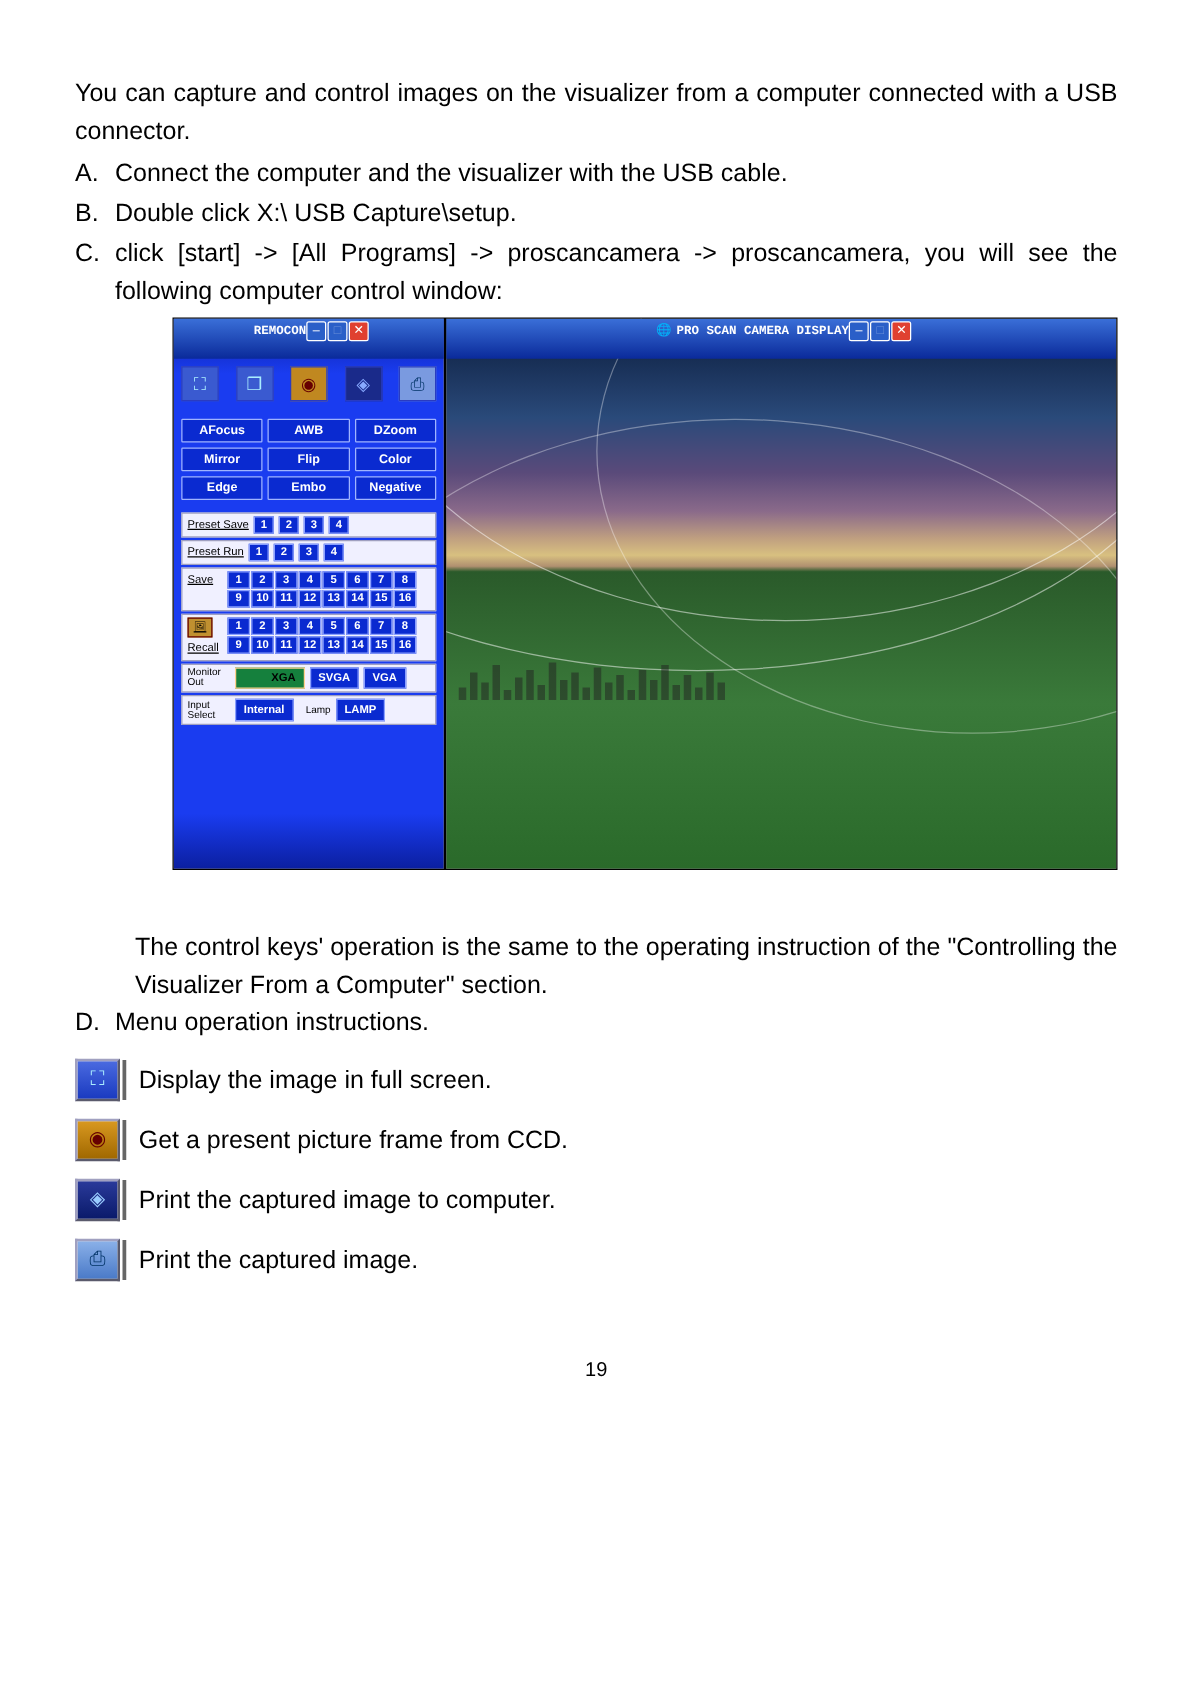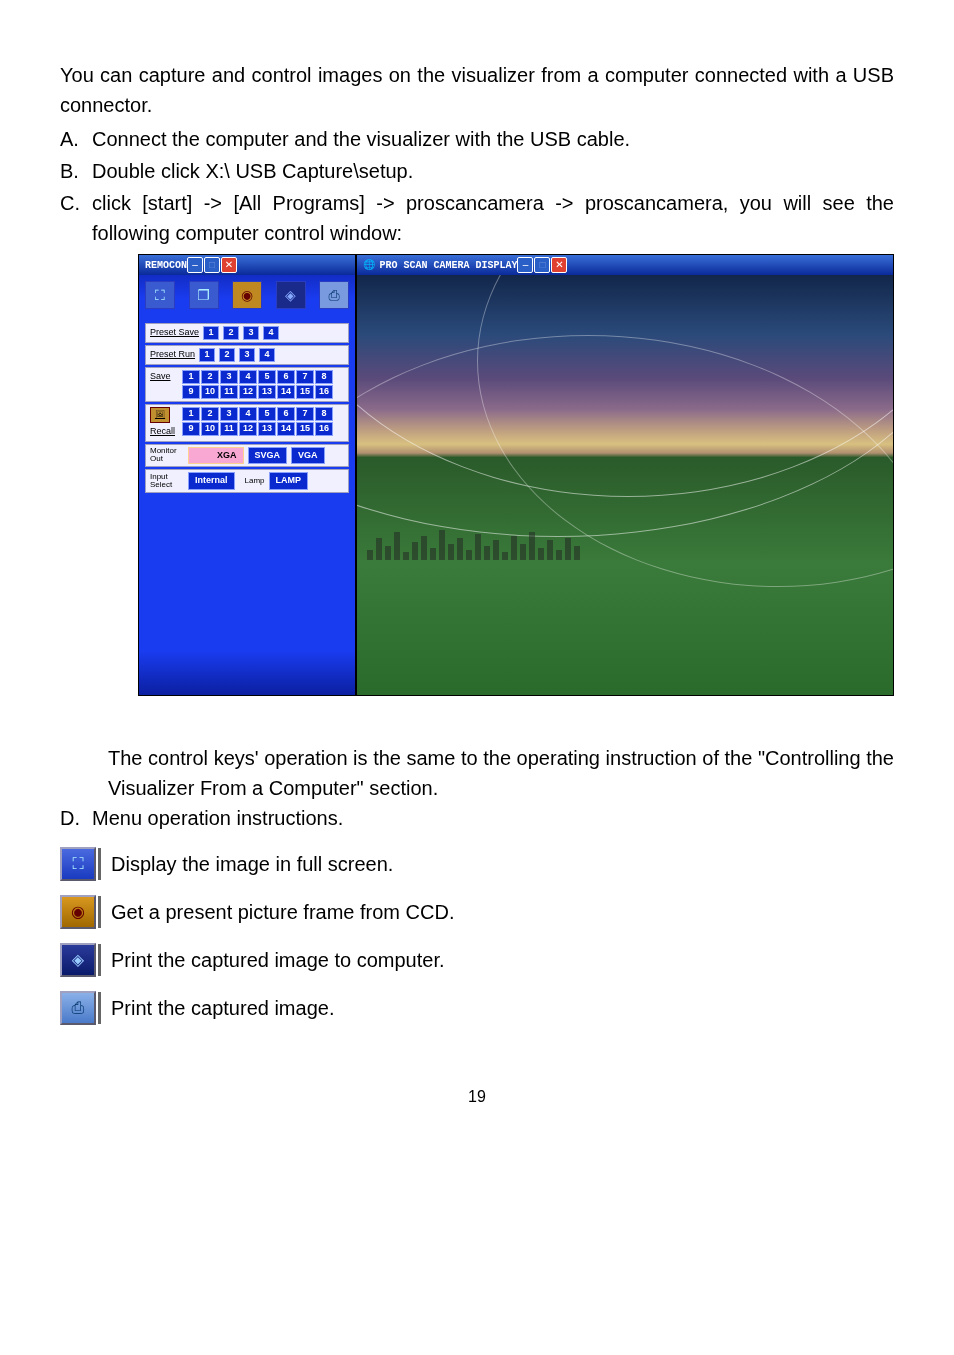--- a/index.html
+++ b/index.html
@@ -18,24 +18,24 @@
   .indent { margin-left: 48px; text-align: justify; margin-top: 47px; }
   .screenshot { margin: 6px 0 6px 78px; display: flex; gap: 0; }
   
   .remocon {
     width: 216px;
     background: linear-gradient(#0b1fa0, #1a3cf0 10%, #1a3cf0 90%, #0b1fa0);
     border: 1px solid #000;
     font-family: Arial, sans-serif;
   }
   .titlebar {
-    display: flex; align-items: center; justify-content: flex-start;
+    display: flex; align-items: center; justify-content: center;
     background: linear-gradient(#3a6fd8, #0a2a9a);
     height: 20px;
-    padding: 0 2px 0 6px;
+    padding: 0 2px 12px 6px;
   }
   .titlebar .title { color: #fff; font-size: 10px; font-weight: bold; font-family: 'Courier New', monospace; }
   .winbtns { display: flex; gap: 1px; }
   .winbtn {
     width: 14px; height: 14px; border: 1px solid #fff; border-radius: 2px;
     display: flex; align-items: center; justify-content: center;
     font-size: 10px; line-height: 1; color: #fff;
   }
   .winbtn.min { background: #2a5fc8; }
   .winbtn.max { background: #2a5fc8; color: #6a8fd8; }
@@ -70,21 +70,21 @@
     background: #0a2ad0; color: #fff; border: 1px solid #8aa0ff;
     font-size: 9px; font-weight: bold; width: 14px; height: 12px;
     display: flex; align-items: center; justify-content: center;
   }
   .numbtn.wide { width: 16px; }
   .numgrid { display: flex; gap: 1px; flex-wrap: wrap; }
   .numgrid.two { width: 155px; }
   .botrow { display: flex; align-items: center; gap: 4px; background: #f0f0ff; border: 1px solid #a0a0c0; padding: 2px 4px; margin-bottom: 2px; }
   .botrow .lbl { font-size: 8px; color: #000; width: 34px; line-height: 1; flex-shrink: 0; }
   .chip { background: #0a2ad0; color: #fff; border: 1px solid #8aa0ff; font-size: 9px; font-weight: bold; padding: 1px 6px; }
-  .chip.sel { background: #f9a8d4; color: #000; border-color: #ffd090; padding-left: 28px; }
+  .chip.sel { background: #15803d; color: #000; border-color: #ffd090; padding-left: 28px; }
   
   .display {
     flex: 1; border: 1px solid #000; height: 440px;
     background: linear-gradient(to bottom,
       #0a1a3a 0%, #2a4a7a 18%, #5a4a7a 28%, #8a6a8a 35%,
       #c0a080 40%, #d8c080 43%, #b09070 45%,
       #2a5a2a 46%, #3a7a3a 70%, #2a6a2a 100%);
     position: relative;
     overflow: hidden;
   }
@@ -147,20 +147,37 @@
     <div class="remo-body">
       <div class="toolbar">
         <div class="tb-ico" style="background:#3a5ad0;color:#aef">⛶</div>
         <div class="tb-ico" style="background:#3a5ad0;color:#aef">❐</div>
         <div class="tb-ico" style="background:#c08820;color:#600">◉</div>
         <div class="tb-ico" style="background:#1a2a8a;color:#8af">◈</div>
         <div class="tb-ico" style="background:#7a9ae0;color:#036">⎙</div>
       </div>
 
 
+      <div class="sec3">
+        <div class="row3">
+          <div class="bluebtn">AFocus</div>
+          <div class="bluebtn">AWB</div>
+          <div class="bluebtn">DZoom</div>
+        </div>
+        <div class="row3">
+          <div class="bluebtn">Mirror</div>
+          <div class="bluebtn">Flip</div>
+          <div class="bluebtn">Color</div>
+        </div>
+        <div class="row3">
+          <div class="bluebtn">Edge</div>
+          <div class="bluebtn">Embo</div>
+          <div class="bluebtn">Negative</div>
+        </div>
+      </div>
 
       <div class="whiteblock">
         <span class="lbl">Preset Save</span>
         <div class="numbtn">1</div>
         <div class="numbtn">2</div>
         <div class="numbtn">3</div>
         <div class="numbtn">4</div>
       </div>
       <div class="whiteblock">
         <span class="lbl">Preset Run</span>

